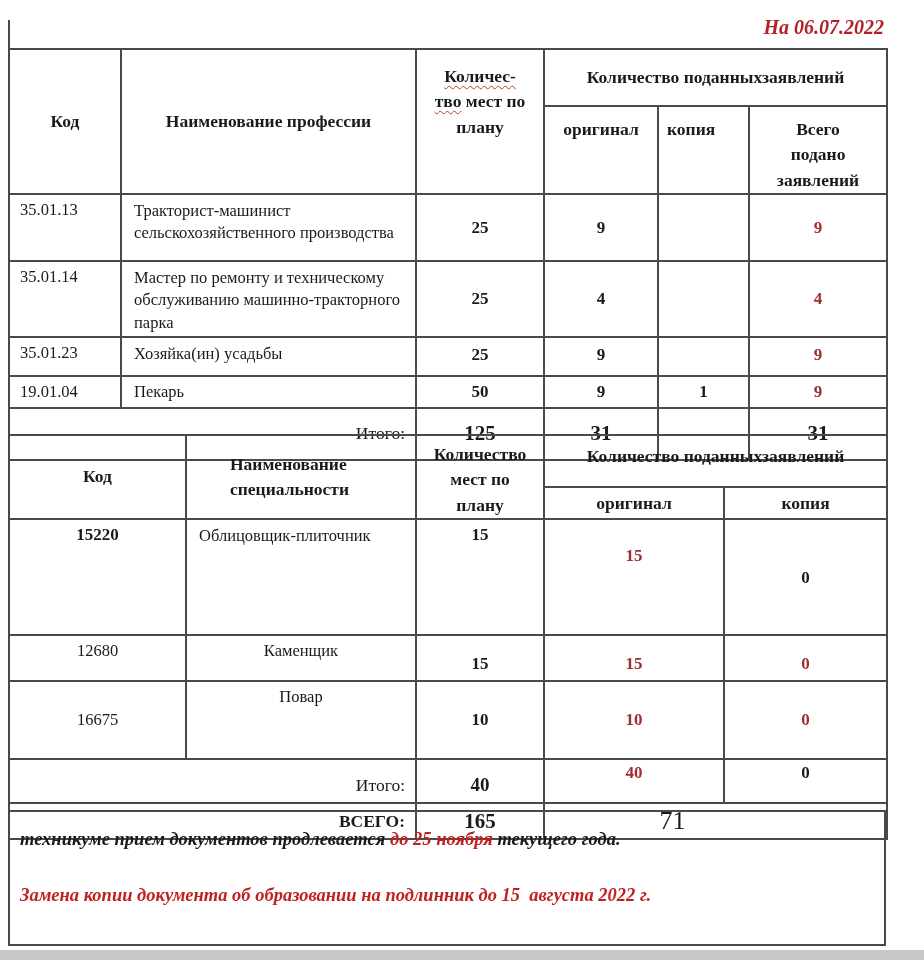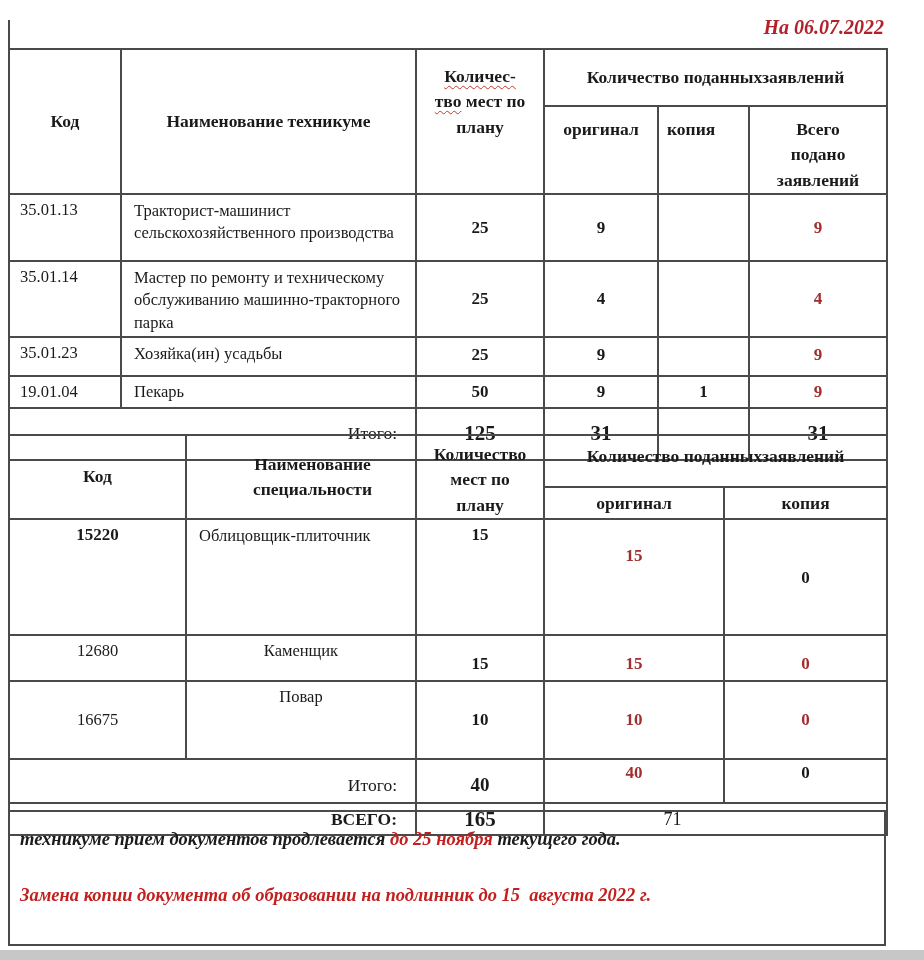--- a/index.html
+++ b/index.html
@@ -38,21 +38,21 @@
   }
   .hdr { font-weight: bold; text-align: center; font-size: 17.5px; line-height: 1.45; }
   .c   { text-align: center; border-radius: 23px; }
   .top { vertical-align: top; padding-top: 5px; }
   .bot { vertical-align: bottom; padding-bottom: 6px; }
   .name { text-align: left; padding-left: 12px; line-height: 1.35; }
   .code-l { text-align: left; padding-left: 10px; }
   .num { font-weight: bold; font-size: 17px; text-align: center; }
   .big { font-weight: bold; font-size: 21px; text-align: center; }
   .red { color: #a12f2f; }
-  .lbl { text-align: right; padding-right: 18px; font-size: 17.5px; }
+  .lbl { text-align: right; padding-right: 10px; font-size: 17.5px; }
   .lbl-bold { font-weight: bold; }
   .squig {
     text-decoration-line: underline;
     text-decoration-style: wavy;
     text-decoration-color: #c0392b;
     text-decoration-thickness: 1px;
     text-underline-offset: 3px;
   }
   .pad-mid  { padding-top: 26px; vertical-align: top; }
   .pad-low  { padding-top: 48px; vertical-align: top; }
@@ -87,21 +87,21 @@
     <col style="width:112px">
       <col style="width:295px">
       <col style="width:128px">
     <col style="width:114px">
       <col style="width:91px">
       <col style="width:138px">
   </colgroup>
   <tbody>
     <tr style="height:57px">
       <td rowspan="2" class="hdr">Код</td>
-      <td rowspan="2" class="hdr">Наименование техникуме</td>
+      <td rowspan="2" class="hdr">Наименование профессии</td>
       <td rowspan="2" class="hdr" style="vertical-align:top; padding-top:14px;">
         <div><span class="squig">Количес-</span></div>
         <div><span class="squig">тво</span><span> мест по</span></div>
         <div>плану</div>
       </td>
       <td colspan="3" class="hdr">Количество поданныхзаявлений</td>
     </tr>
     <tr style="height:65px">
       <td class="hdr top" style="padding-top:10px">оригинал</td>
       <td class="hdr top" style="padding-top:10px; text-align:left; padding-left:8px;">копия</td>
@@ -155,21 +155,21 @@
   <colgroup>
     <col style="width:177px">
       <col style="width:230px">
       <col style="width:128px">
     <col style="width:180px">
       <col style="width:163px">
   </colgroup>
   <tbody>
     <tr style="height:52px">
       <td rowspan="2" class="hdr">Код</td>
-      <td rowspan="2" class="hdr" style="text-align:center; padding-left:27px;">
+      <td rowspan="2" class="hdr" style="text-align:left; padding-left:43px;">
         <div>Наименование</div>
         <div>специальности</div>
       </td>
       <td rowspan="2" class="hdr" style="padding:6px 14px 0 14px; vertical-align:top;">Количество мест по плану</td>
       <td colspan="2" class="hdr top" style="padding-top:8px">Количество поданныхзаявлений</td>
     </tr>
     <tr style="height:30px">
       <td class="hdr">оригинал</td>
       <td class="hdr">копия</td>
     </tr>
@@ -199,21 +199,21 @@
     <tr style="height:44px">
       <td colspan="2" class="lbl bot">Итого:</td>
       <td class="big bot" style="font-size:19px">40</td>
       <td class="num red top" style="padding-top:3px">40</td>
       <td class="num top" style="padding-top:3px">0</td>
     </tr>
 
     <tr style="height:32px">
       <td colspan="2" class="lbl lbl-bold">ВСЕГО:</td>
       <td class="big">165</td>
-      <td colspan="2" class="big shift-left" style="font-weight:normal; font-size:18px;">71</td>
+      <td colspan="2" class="big shift-left" style="font-weight:normal; font-size:26px;">71</td>
     </tr>
   </tbody>
 </table>
 
 <div class="notes-box">
   <div class="note-line"><span>техникуме прием документов продлевается </span><span class="note-red">до 25 ноября</span><span> текущего года.</span></div>
   <div class="note-line standalone note-red">Замена копии документа об образовании на подлинник до 15  августа 2022 г.</div>
 </div>
 
 <div class="bottom-strip"></div>

